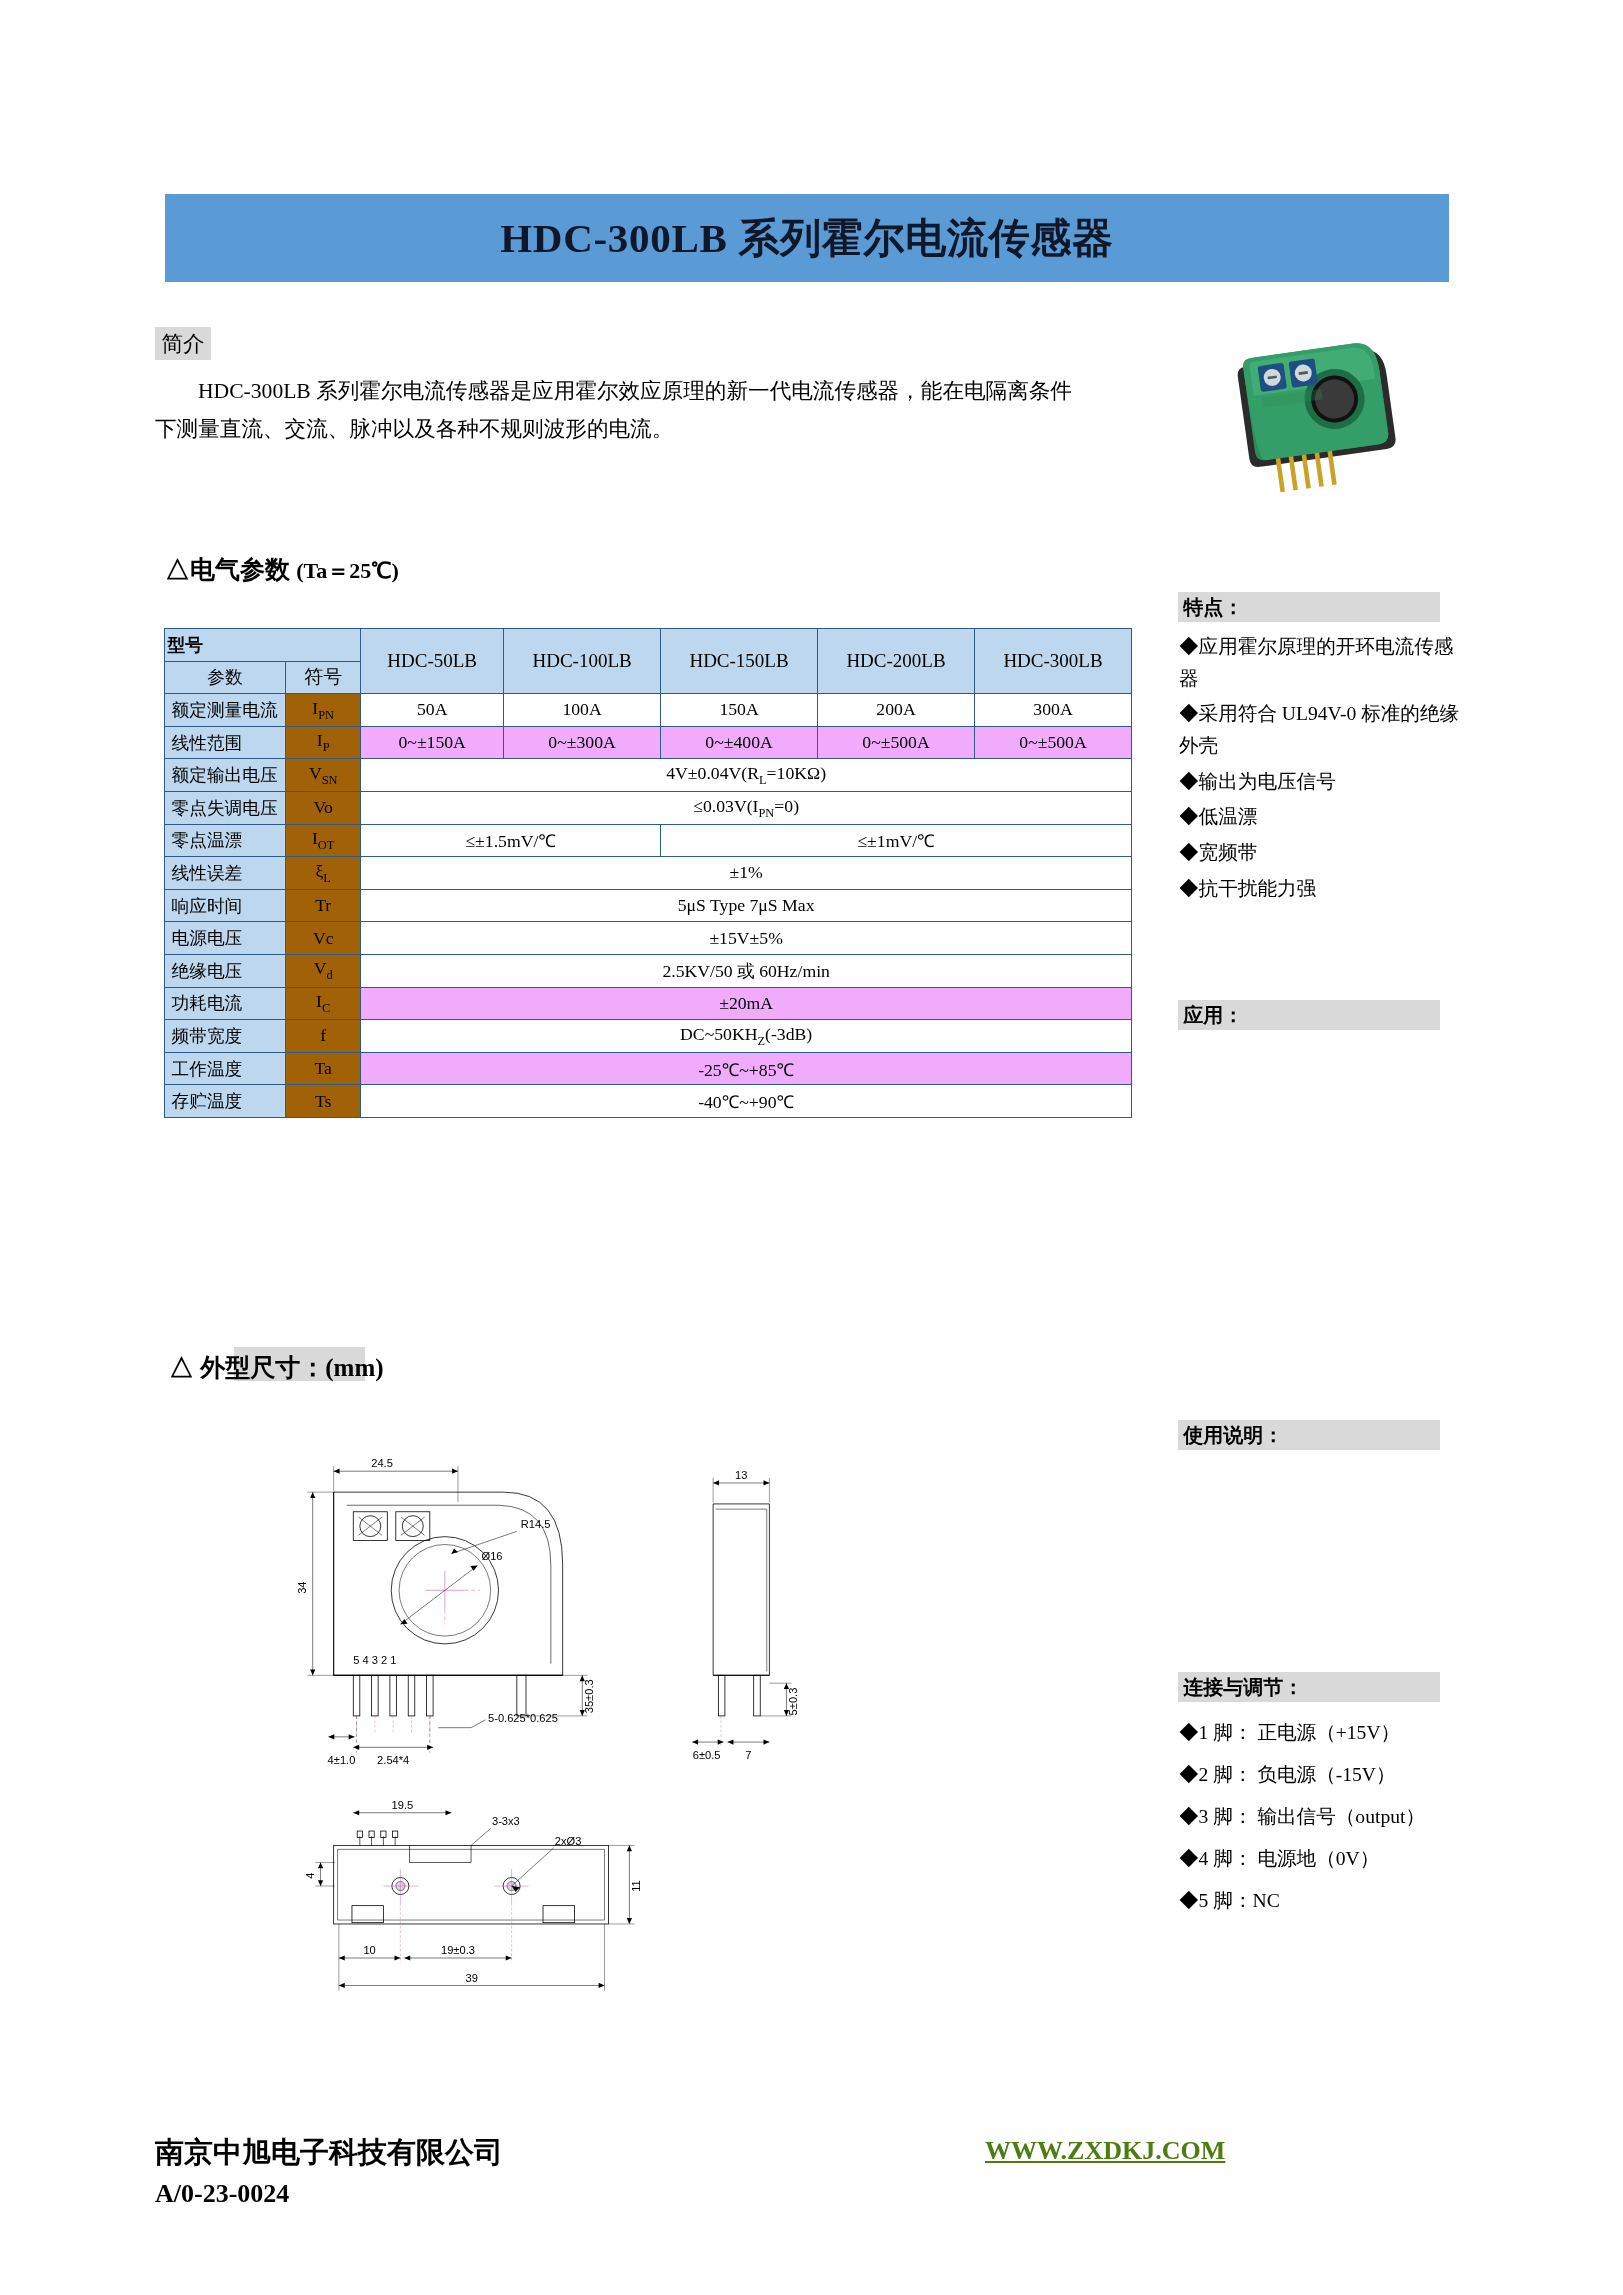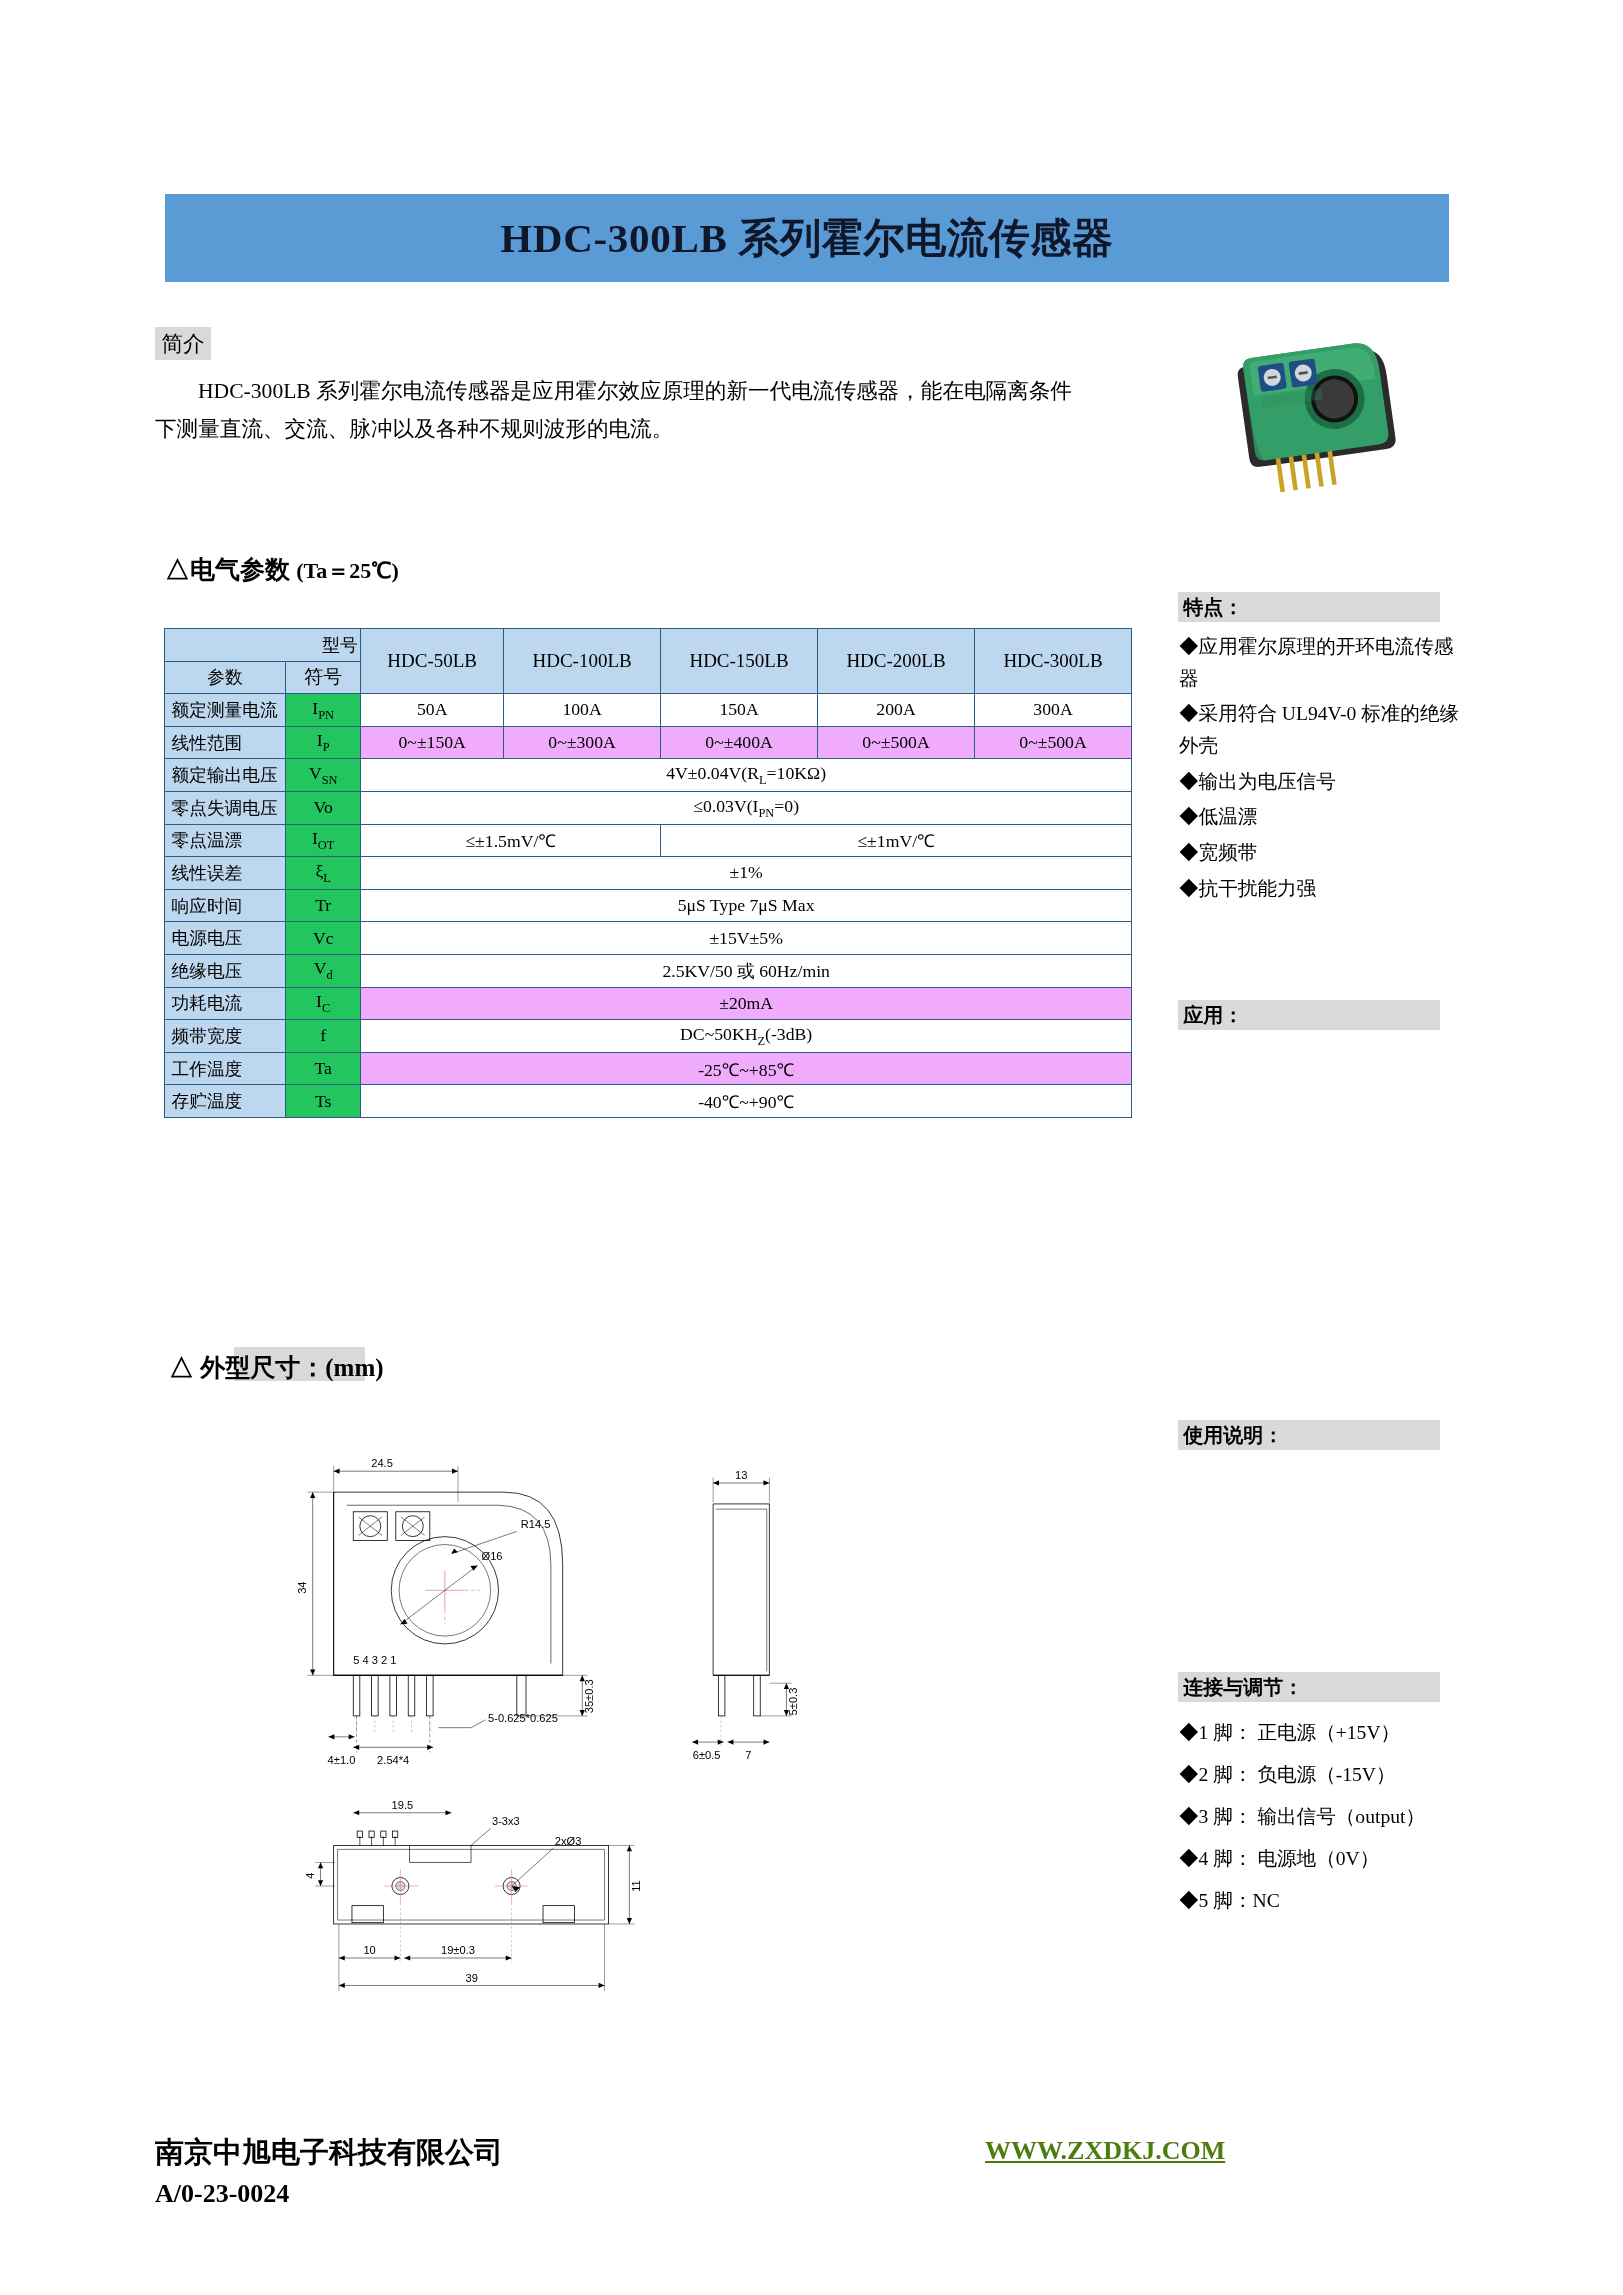--- a/index.html
+++ b/index.html
@@ -59,21 +59,21 @@
   }
   table.spec td {
     border:0.7px solid #2e5b8a;
     height:29px;
     text-align:center;
     padding:1.3px 2.6px;
     font-family:"Liberation Serif", serif;
   }
   table.spec td.blue { background:#f0abfc; }
   table.spec td.lbl { background:#bdd7ee; text-align:left; padding-left:6.5px; width:111px; }
-  table.spec td.sym { background:#22c55e; width:69px; }
+  table.spec td.sym { background:#a16207; width:69px; }
   table.spec td.white { background:#ffffff; }
   table.spec td.hdr { background:#bdd7ee; font-size:19px; }
   .sub { font-size:12.4px; vertical-align:sub; }
   .hdr-model { background:#bdd7ee; text-align:center; }
   .hdr-param { background:#bdd7ee; text-align:left; padding-left:6.5px; }
 
   
   #dim-head {
     position:absolute; left:169px; top:1351px;
     font-size:25px; font-weight:bold;
@@ -162,21 +162,21 @@
   </div>
 
   <div id="elec-head">
     <span>△电气参数</span>
     <span class="small">(Ta＝25℃)</span>
   </div>
 
   <table class="spec">
     <tbody>
         <tr>
-      <td class="hdr-model" colspan="2" style="text-align:right;">型号</td>
+      <td class="hdr-model" colspan="2" style="text-align:left;font-weight:bold;">型号</td>
       <td class="hdr" rowspan="2">HDC-50LB</td>
       <td class="hdr" rowspan="2">HDC-100LB</td>
       <td class="hdr" rowspan="2">HDC-150LB</td>
       <td class="hdr" rowspan="2">HDC-200LB</td>
       <td class="hdr" rowspan="2">HDC-300LB</td>
     </tr>
     <tr>
       <td class="hdr-param">参数</td>
       <td class="hdr">符号</td>
     </tr>

